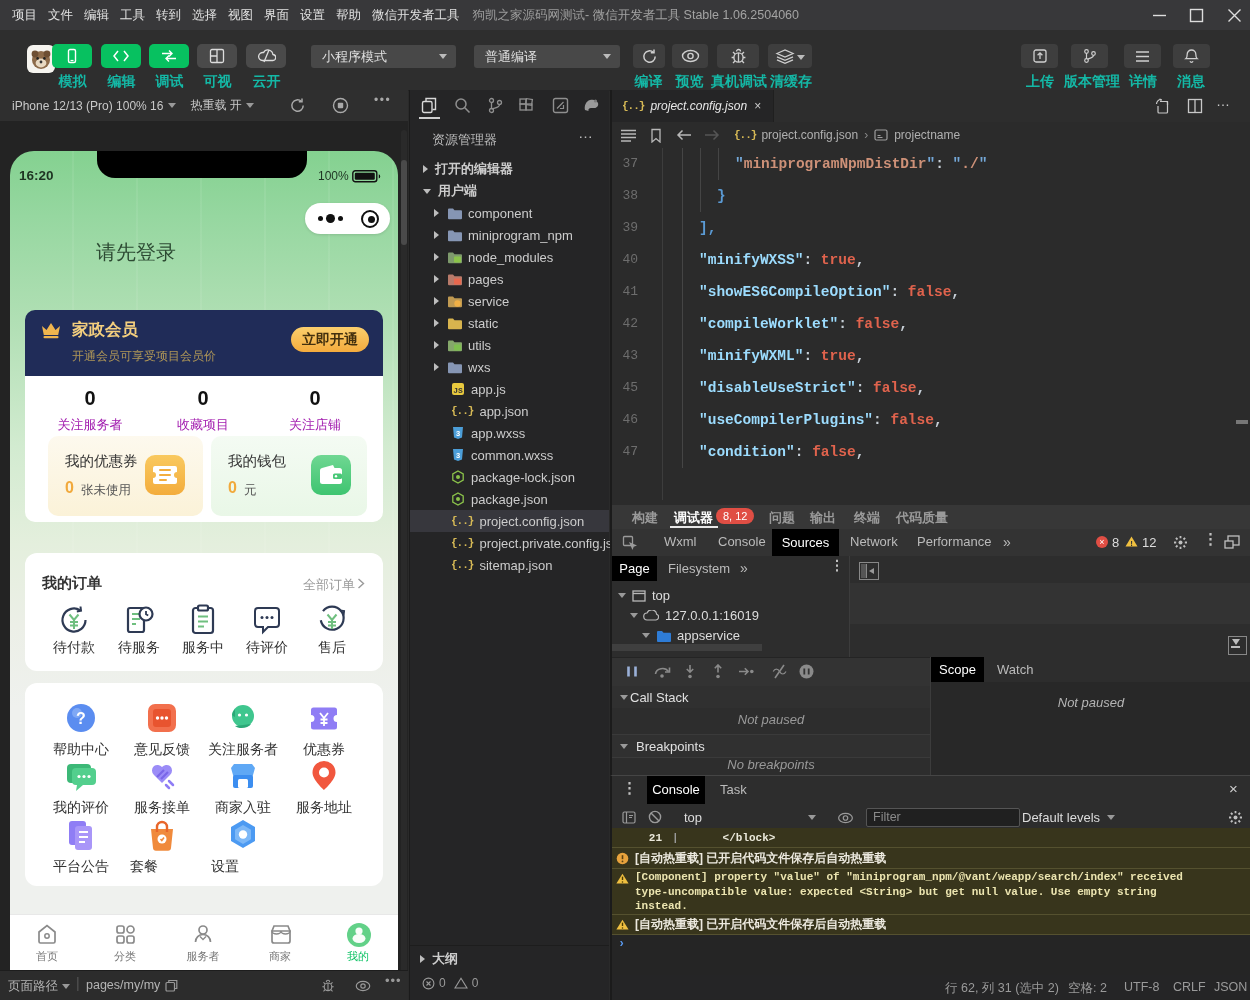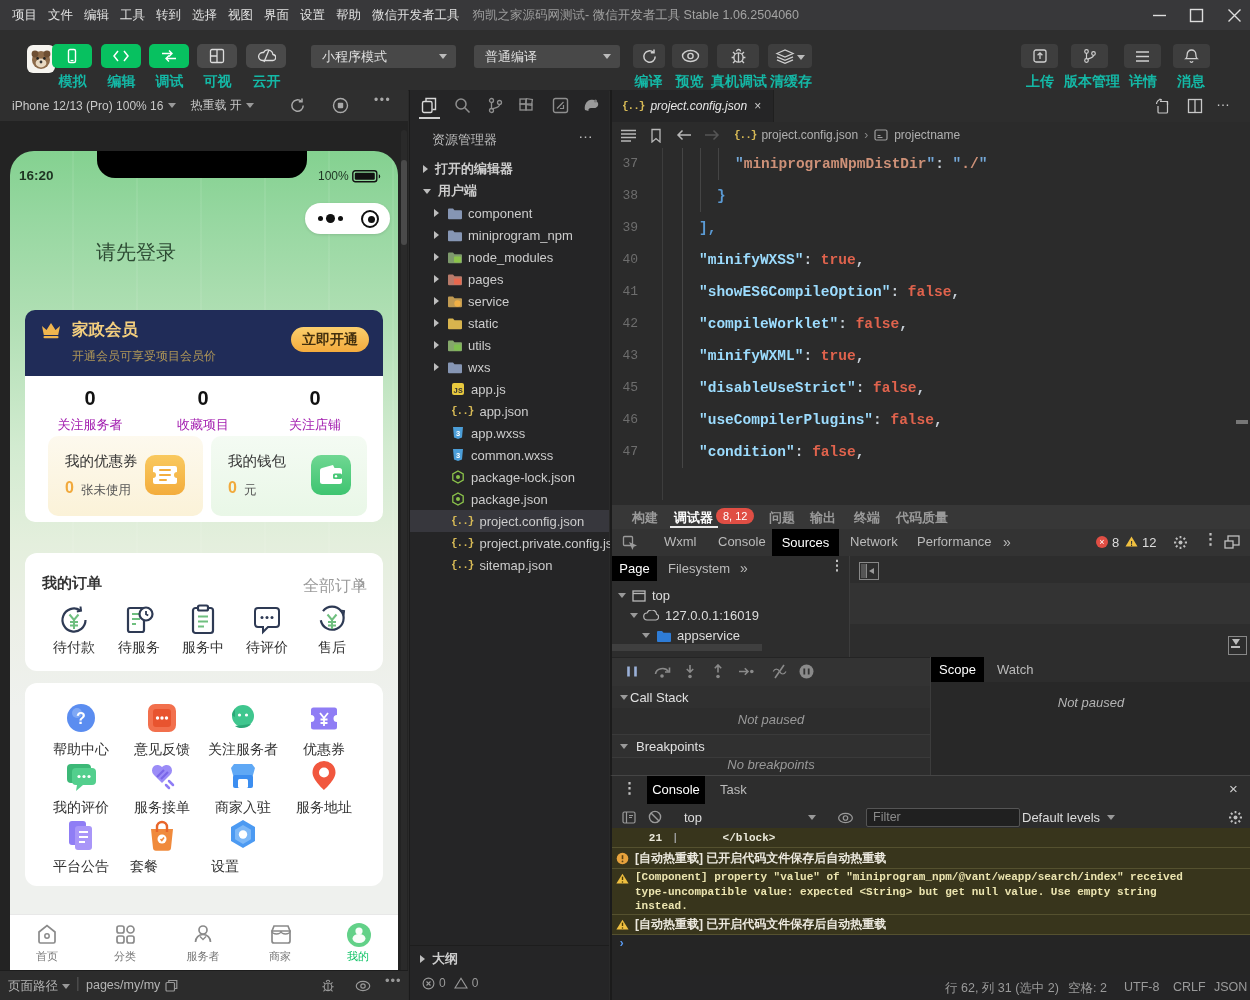--- a/index.html
+++ b/index.html
@@ -243,21 +243,21 @@
               <path d="M3 4l11-3 1.5 3z" fill="#fff"></path>
               <rect x="14" y="9.5" width="9" height="5.5" rx="1.5" fill="#49c877"></rect>
               <circle cx="17" cy="12.2" r="1.2" fill="#fff"></circle>
             </svg>
         </div>
       </div>
     </div>
 
     <div class="abs" style="left:15px;top:402px;width:358px;height:118px;background:#fff;border-radius:12px;">
       <div class="abs" style="left:17px;top:21px;font-size:15px;font-weight:bold;color:#333;">我的订单</div>
-      <div class="abs" style="left:278px;top:23px;font-size:16px;color:#9a9a9a;">全部订单</div>
+      <div class="abs" style="left:278px;top:23px;font-size:13px;color:#9a9a9a;">全部订单</div>
       <svg class="abs" style="left:332px;top:25px" width="8" height="11" viewBox="0 0 8 11">
           <path d="M1.5 1l5 4.5-5 4.5" fill="none" stroke="#9a9a9a" stroke-width="1.4"></path>
         </svg>
       <div class="ordicon" style="left:32px"><svg width="34" height="34" viewBox="0 0 34 34">
             <path d="M28.5 17a11.5 11.5 0 1 1-5.5-9.8" fill="none" stroke="#2e3a54" stroke-width="2.2"></path>
             <path d="M23.5 3.5l0.5 4.3-4.2 0.8" fill="none" stroke="#2e3a54" stroke-width="2"></path>
             <path d="M12.5 11.5l4.5 5.5 4.5-5.5M13 19h8M13 22.5h8M17 17.5V26" stroke="#6fbf7f" stroke-width="2" fill="none"></path>
           </svg></div>
       <div class="ordicon" style="left:97px"><svg width="34" height="34" viewBox="0 0 34 34">
             <rect x="6" y="5" width="16" height="24" rx="2" fill="none" stroke="#2e3a54" stroke-width="2.2"></rect>

